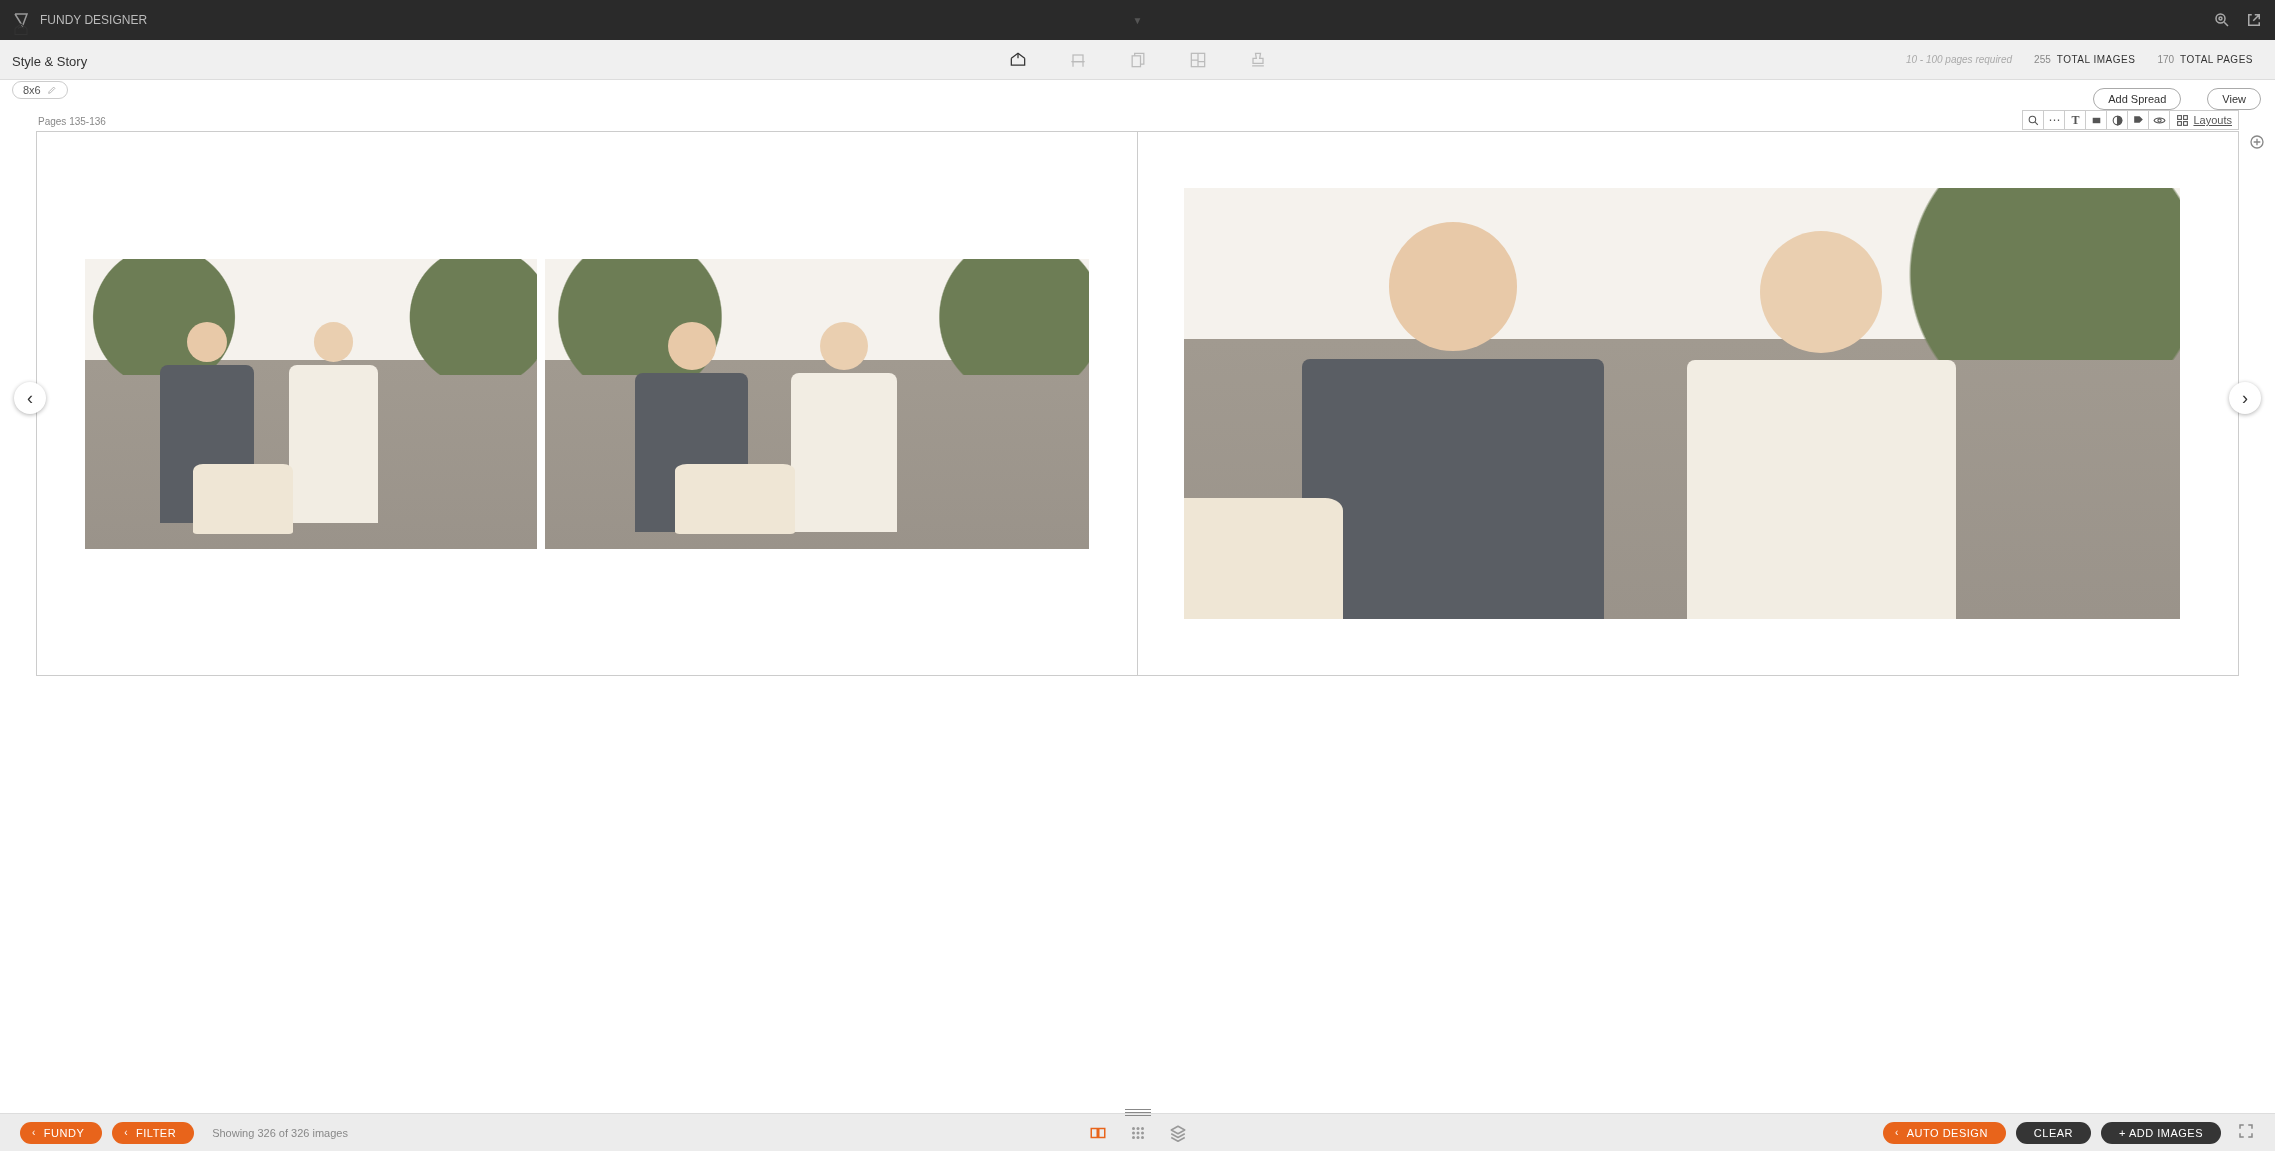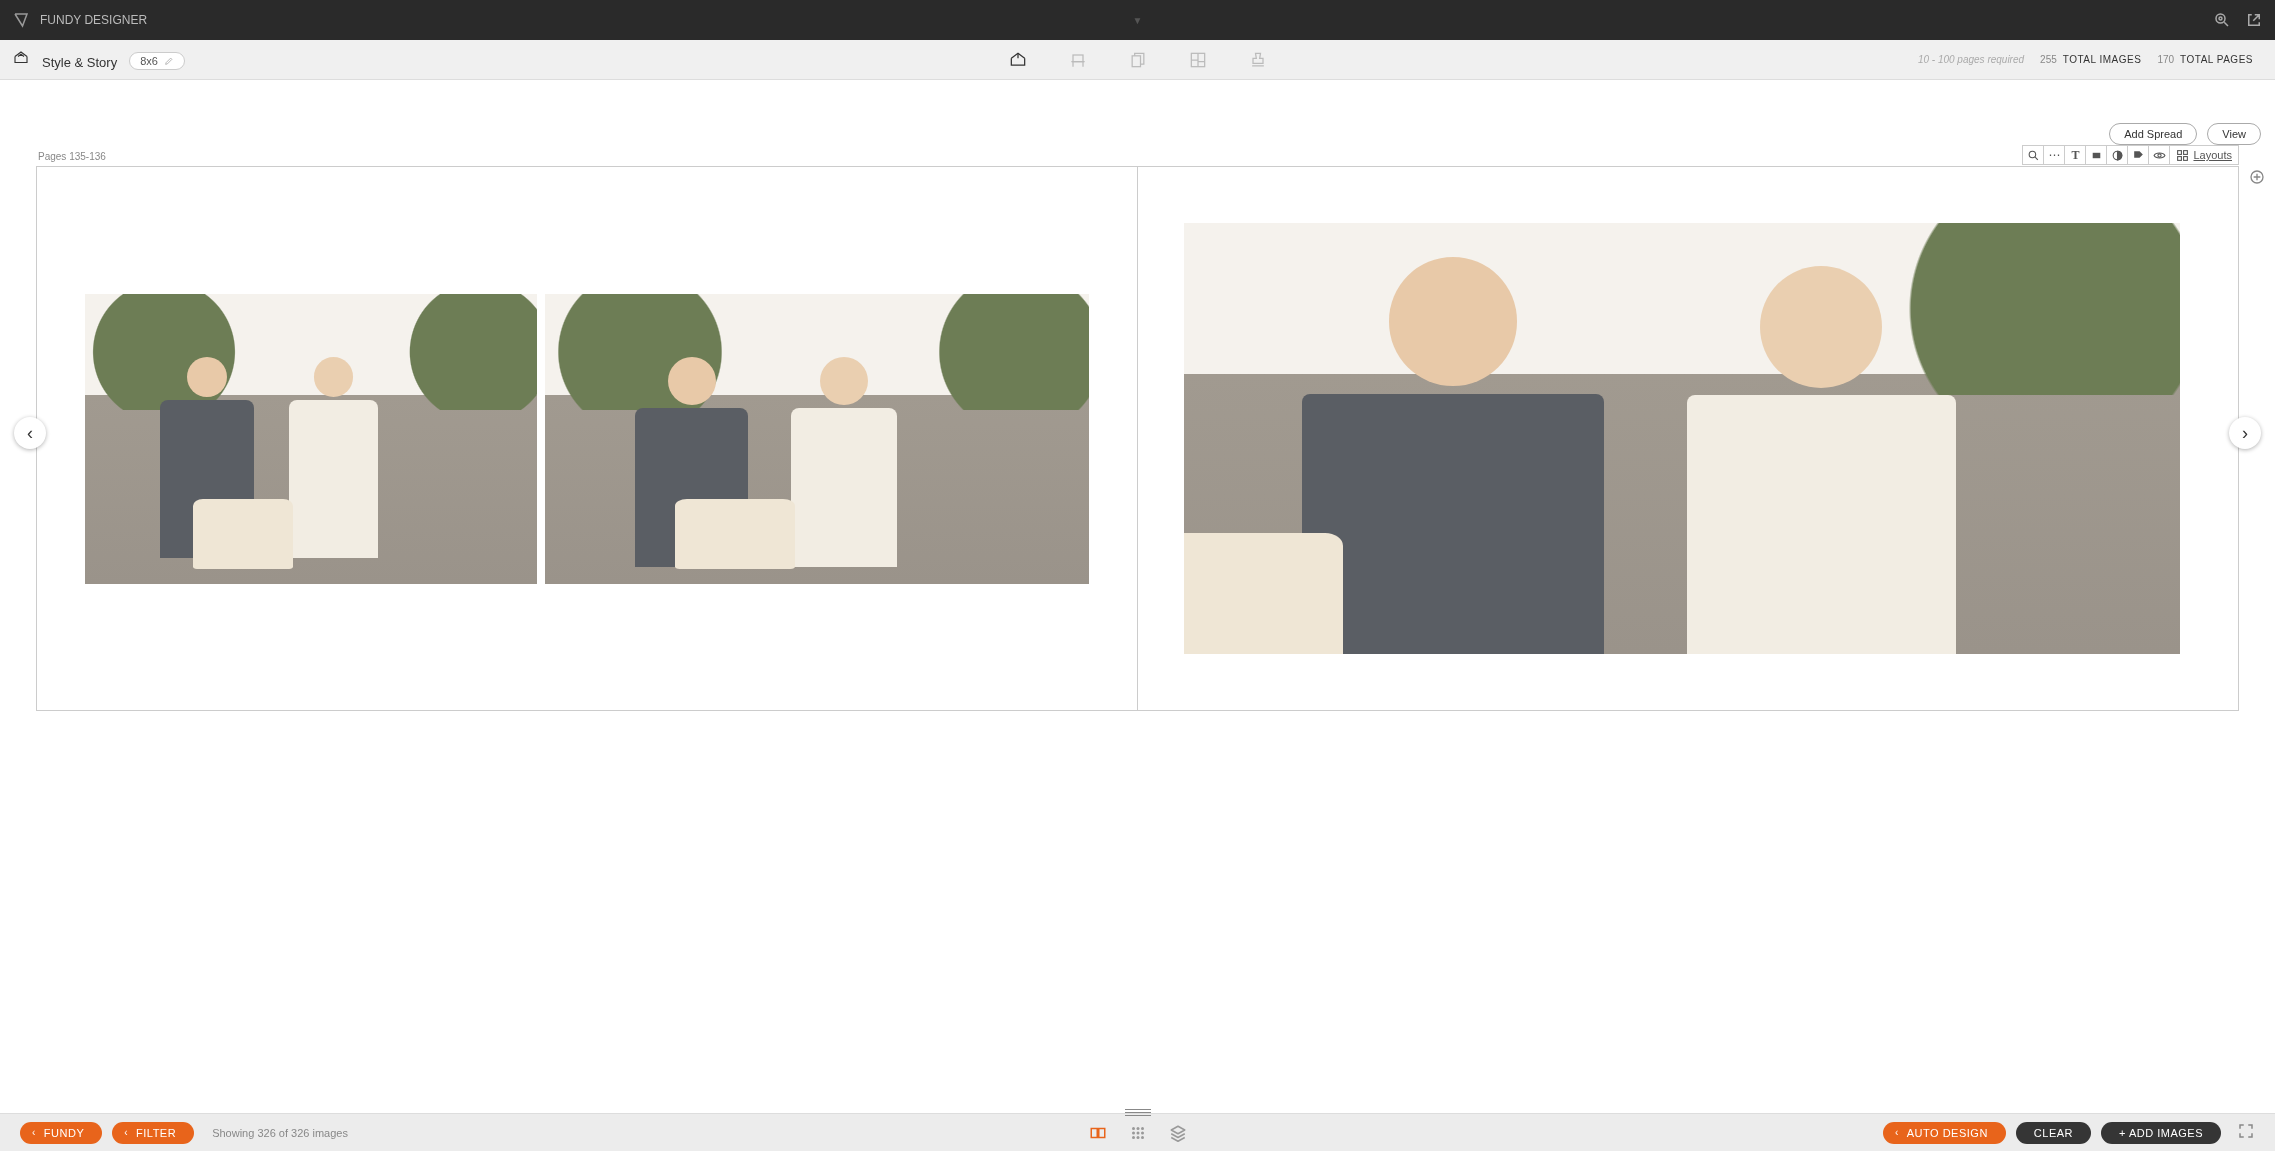--- a/index.html
+++ b/index.html
@@ -9,36 +9,36 @@
 .topbar { background: #2a2a2a; height: 40px; display: flex; align-items: center; padding: 0 12px; position: relative; }
 .topbar .logo { color: #999; display: flex; align-items: center; gap: 10px; }
 .topbar .logo svg { width: 18px; height: 18px; }
 .topbar .app-name { color: #bbb; font-size: 12px; }
 .topbar .top-arrow { position: absolute; left: 50%; transform: translateX(-50%); color: #555; font-size: 10px; }
 .topbar .right { margin-left: auto; display: flex; gap: 14px; color: #aaa; }
 .topbar .right svg { width: 18px; height: 18px; cursor: pointer; }
 
 
 .subbar { background: #f0f0f0; height: 40px; border-bottom: 1px solid #ddd; display: flex; align-items: center; padding: 0 12px; position: relative; }
-.subbar .left { display: flex; align-items: flex-end; gap: 12px; }
+.subbar .left { display: flex; align-items: flex-start; gap: 12px; flex-direction: column; }
 .subbar .mode-icon svg { width: 18px; height: 18px; }
 .subbar .mode-label { color: #333; font-size: 13px; }
 .subbar .size-pill { border: 1px solid #ccc; background: #fff; border-radius: 11px; padding: 2px 10px; font-size: 11px; color: #555; display: inline-flex; align-items: center; gap: 6px; cursor: pointer; }
 .subbar .size-pill svg { width: 10px; height: 10px; }
 .subbar .center-icons { position: absolute; left: 50%; transform: translateX(-50%); display: flex; gap: 40px; }
 .subbar .center-icons .nav-icon { color: #bbb; cursor: pointer; }
 .subbar .center-icons .nav-icon.active { color: #333; }
 .subbar .center-icons svg { width: 20px; height: 20px; display: block; }
 .subbar .right-stats { margin-left: auto; display: flex; align-items: center; gap: 6px; font-size: 10px; }
 .subbar .right-stats .req { color: #aaa; font-style: italic; margin-right: 10px; }
-.subbar .right-stats .num { color: #888; }
+.subbar .right-stats .num { color: #888; margin-left: 6px; }
 .subbar .right-stats .label { color: #333; letter-spacing: 0.5px; margin-right: 10px; }
 
 
-.actionrow { display: flex; justify-content: flex-end; gap: 10px; padding: 8px 14px 0; margin-top: 35px; }
+.actionrow { display: flex; justify-content: flex-end; gap: 26px; padding: 8px 14px 0; }
 .pill-btn { border: 1px solid #aaa; background: #fff; border-radius: 12px; padding: 4px 14px; font-size: 11px; color: #333; cursor: pointer; }
 
 
 .canvas-wrap { position: relative; padding: 6px 36px 10px; }
 .pages-label { font-size: 10px; color: #888; margin: 0 8px 4px 2px; }
 .spread { border: 1px solid #ccc; display: flex; height: 545px; position: relative; background: #fff; }
 .page { flex: 1; position: relative; }
 .page:first-child { border-right: 1px solid #ccc; }
 
 

